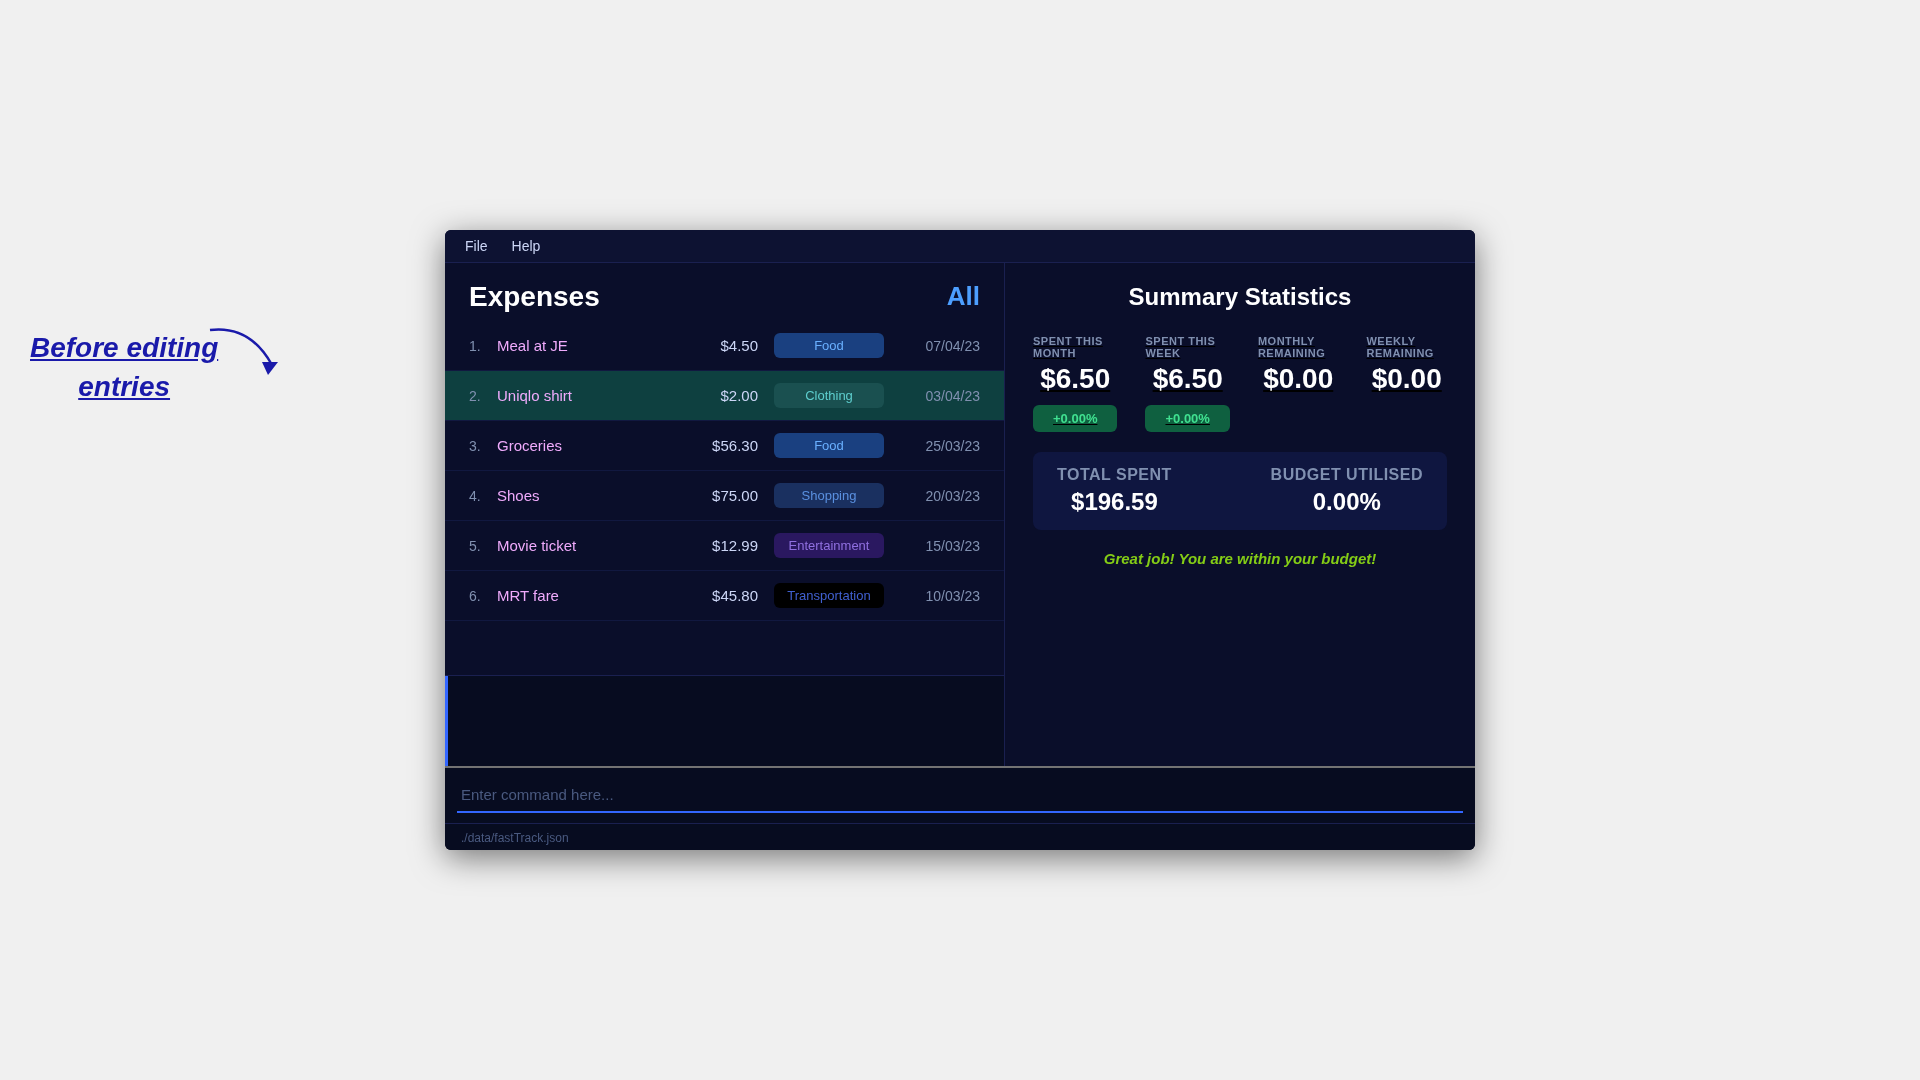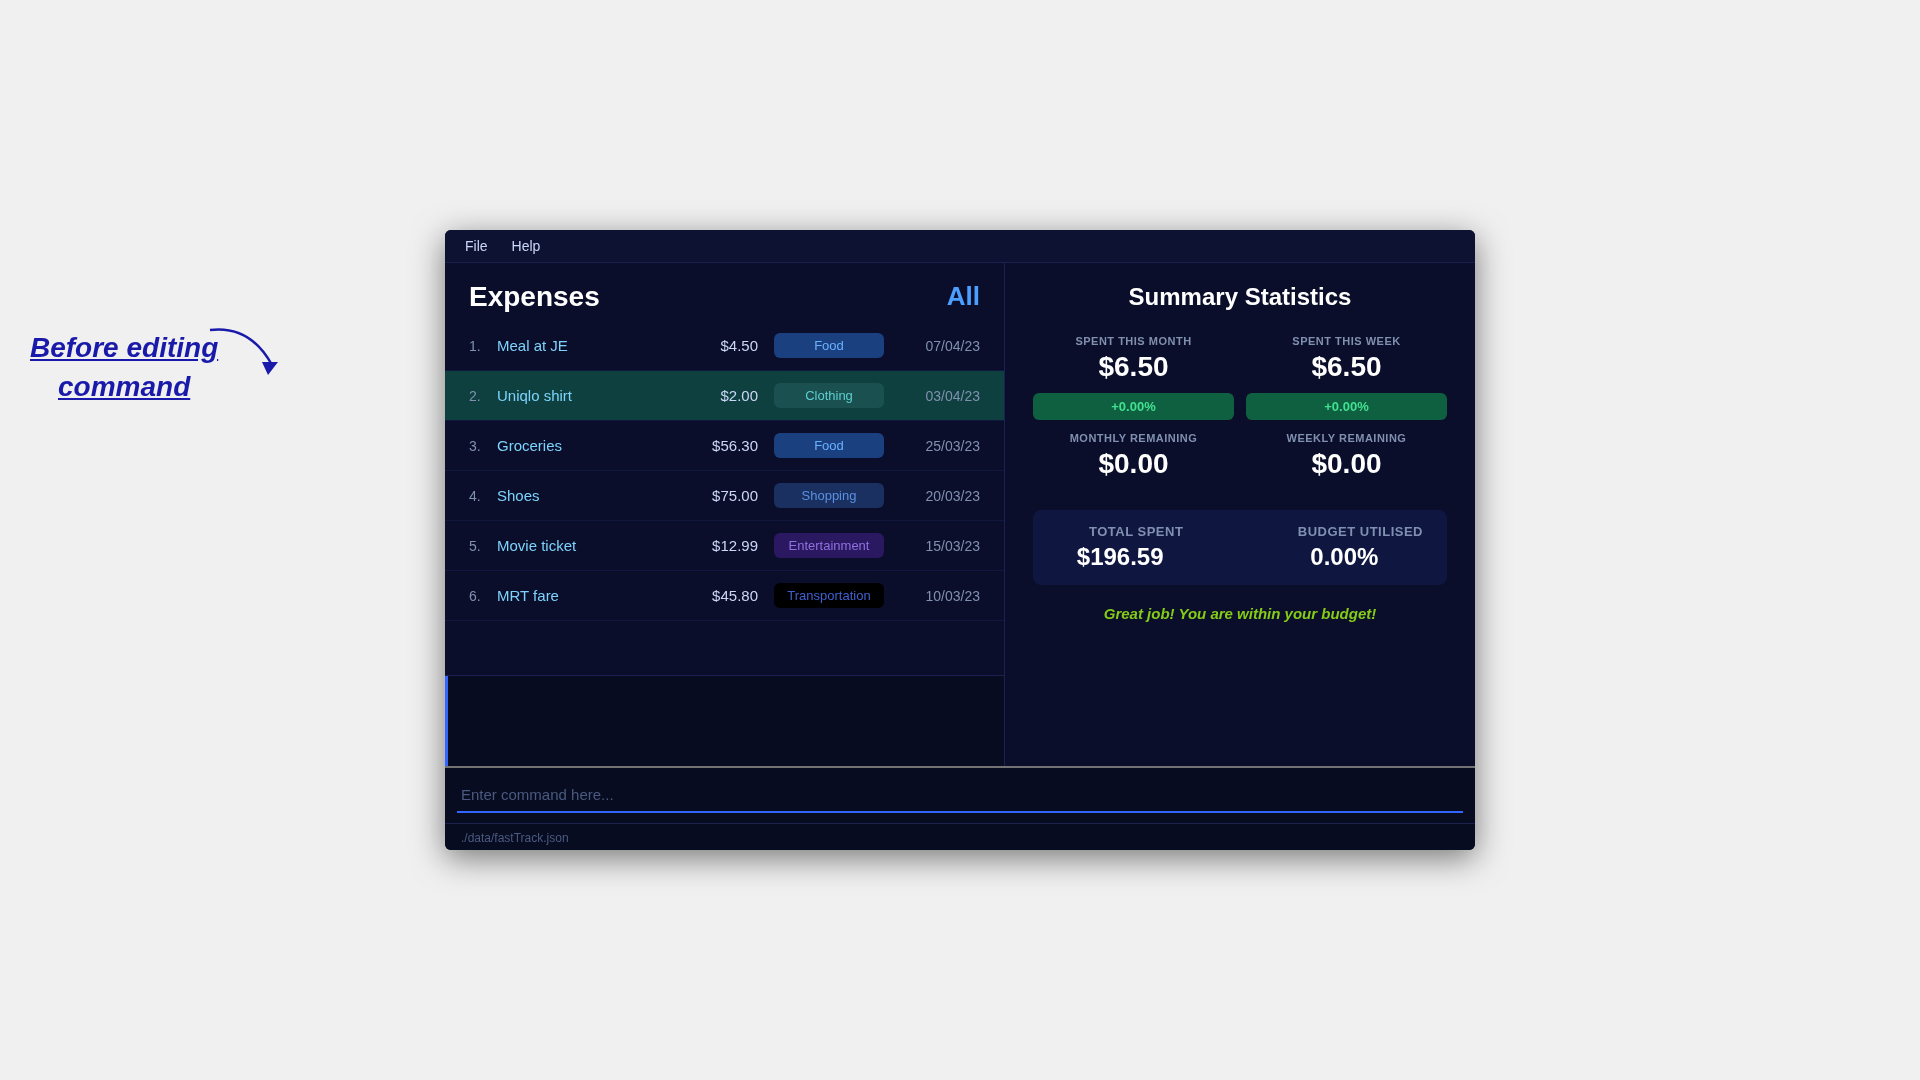--- a/index.html
+++ b/index.html
@@ -133,21 +133,21 @@
     }
 
     .expense-num {
       color: #8090b0;
       font-size: 14px;
       width: 28px;
       flex-shrink: 0;
     }
 
     .expense-name {
-      color: #7dd3fc;
+      color: #f0abfc;
       font-size: 15px;
       flex: 1;
     }
 
     .expense-amount {
       color: #ccd6f6;
       font-size: 15px;
       width: 80px;
       text-align: right;
       margin-right: 16px;
@@ -192,22 +192,23 @@
     .summary-title {
       color: #ffffff;
       font-size: 24px;
       font-weight: 700;
       text-align: center;
       margin-bottom: 24px;
     }
 
     .stats-grid {
       display: grid;
-      grid-template-columns: 1fr 1fr;
-      gap: 12px;
+      grid-template-columns: 1fr 1fr 1fr 1fr;
+      gap: 28px;
+      text-decoration: underline;
     }
 
     .stat-block {
       display: flex;
       flex-direction: column;
       align-items: center;
     }
 
     .stat-label {
       color: #8090b0;
@@ -246,26 +247,25 @@
     }
 
     .total-block {
       display: flex;
       flex-direction: column;
       align-items: center;
     }
 
     .total-label {
       color: #8090b0;
-      font-size: 13px;
+      font-size: 16px;
       font-weight: 600;
       letter-spacing: 0.5px;
       text-transform: uppercase;
       margin-bottom: 4px;
-      margin-left: 32px;
     }
 
     .total-value {
       color: #ffffff;
       font-size: 24px;
       font-weight: 700;
     }
 
     .budget-message {
       color: #84cc16;
@@ -319,21 +319,21 @@
     .status-text {
       color: #4a5a80;
       font-size: 12px;
     }
   </style>
 </head>
 <body>
 
 <div class="annotation">
   <div>Before editing</div>
-  <div>command</div>
+  <div>entries</div>
 </div>
 
 <div class="arrow">
   <svg width="80" height="60" viewBox="0 0 80 60">
     <path d="M10 10 Q 50 5, 72 45" stroke="#1a1aaa" stroke-width="2.5" fill="none"></path>
     <polygon points="68,55 78,42 62,42" fill="#1a1aaa"></polygon>
   </svg>
 </div>
 
 <div class="app-window">

